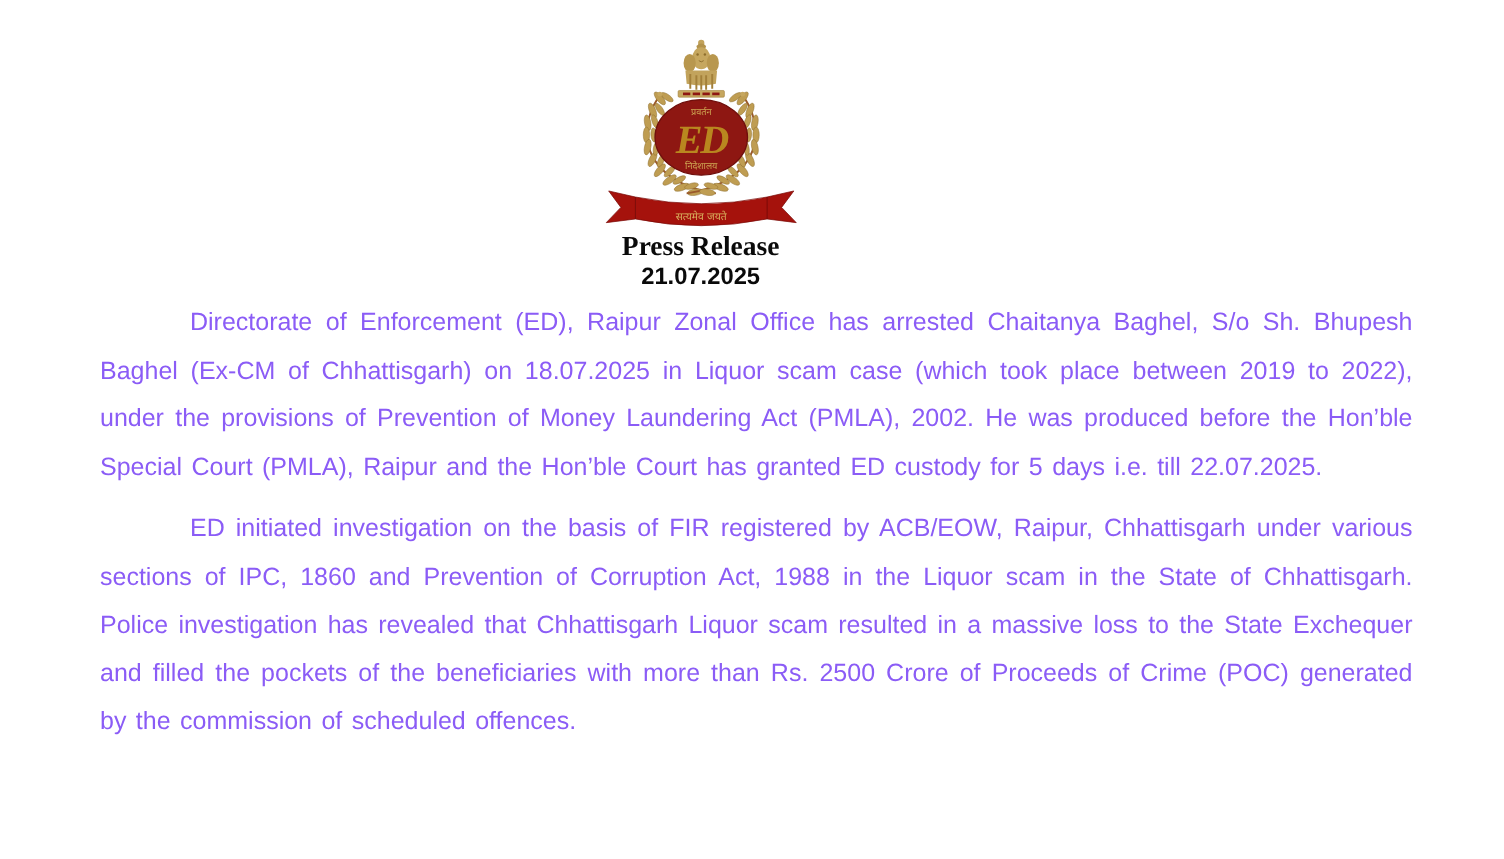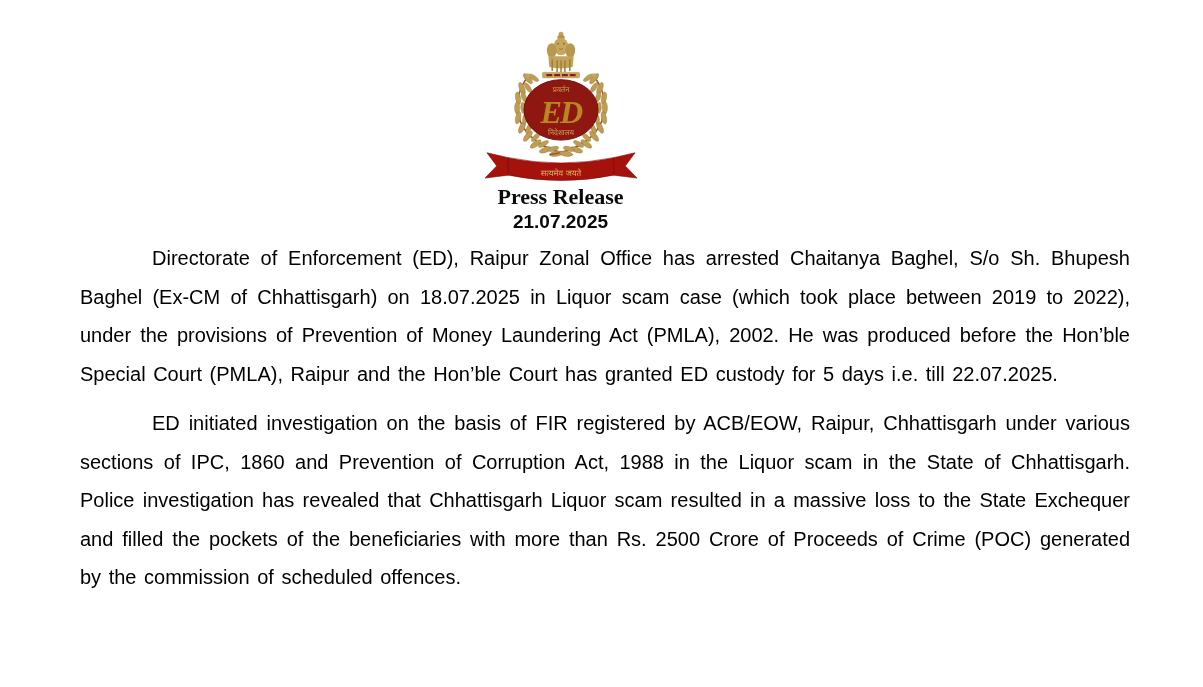--- a/index.html
+++ b/index.html
@@ -41,21 +41,21 @@
     margin-top: 1px;
   }
   .body-text {
     position: absolute;
     top: 239px;
     left: 80px;
     width: 1050px;
     font-family: "Liberation Sans", sans-serif;
     font-size: 20px;
     line-height: 38.5px;
-    color: #000000;
+    color: #8b5cf6;
     text-align: justify;
     word-spacing: 2px;
   }
   .body-text p {
     margin: 0 0 11px 0;
     text-indent: 72px;
   }
   .deva { font-family: "DejaVu Sans", sans-serif; }
   .mono-ed { font-family: "Liberation Serif", serif; font-style: italic; font-weight: bold; }
 </style>

